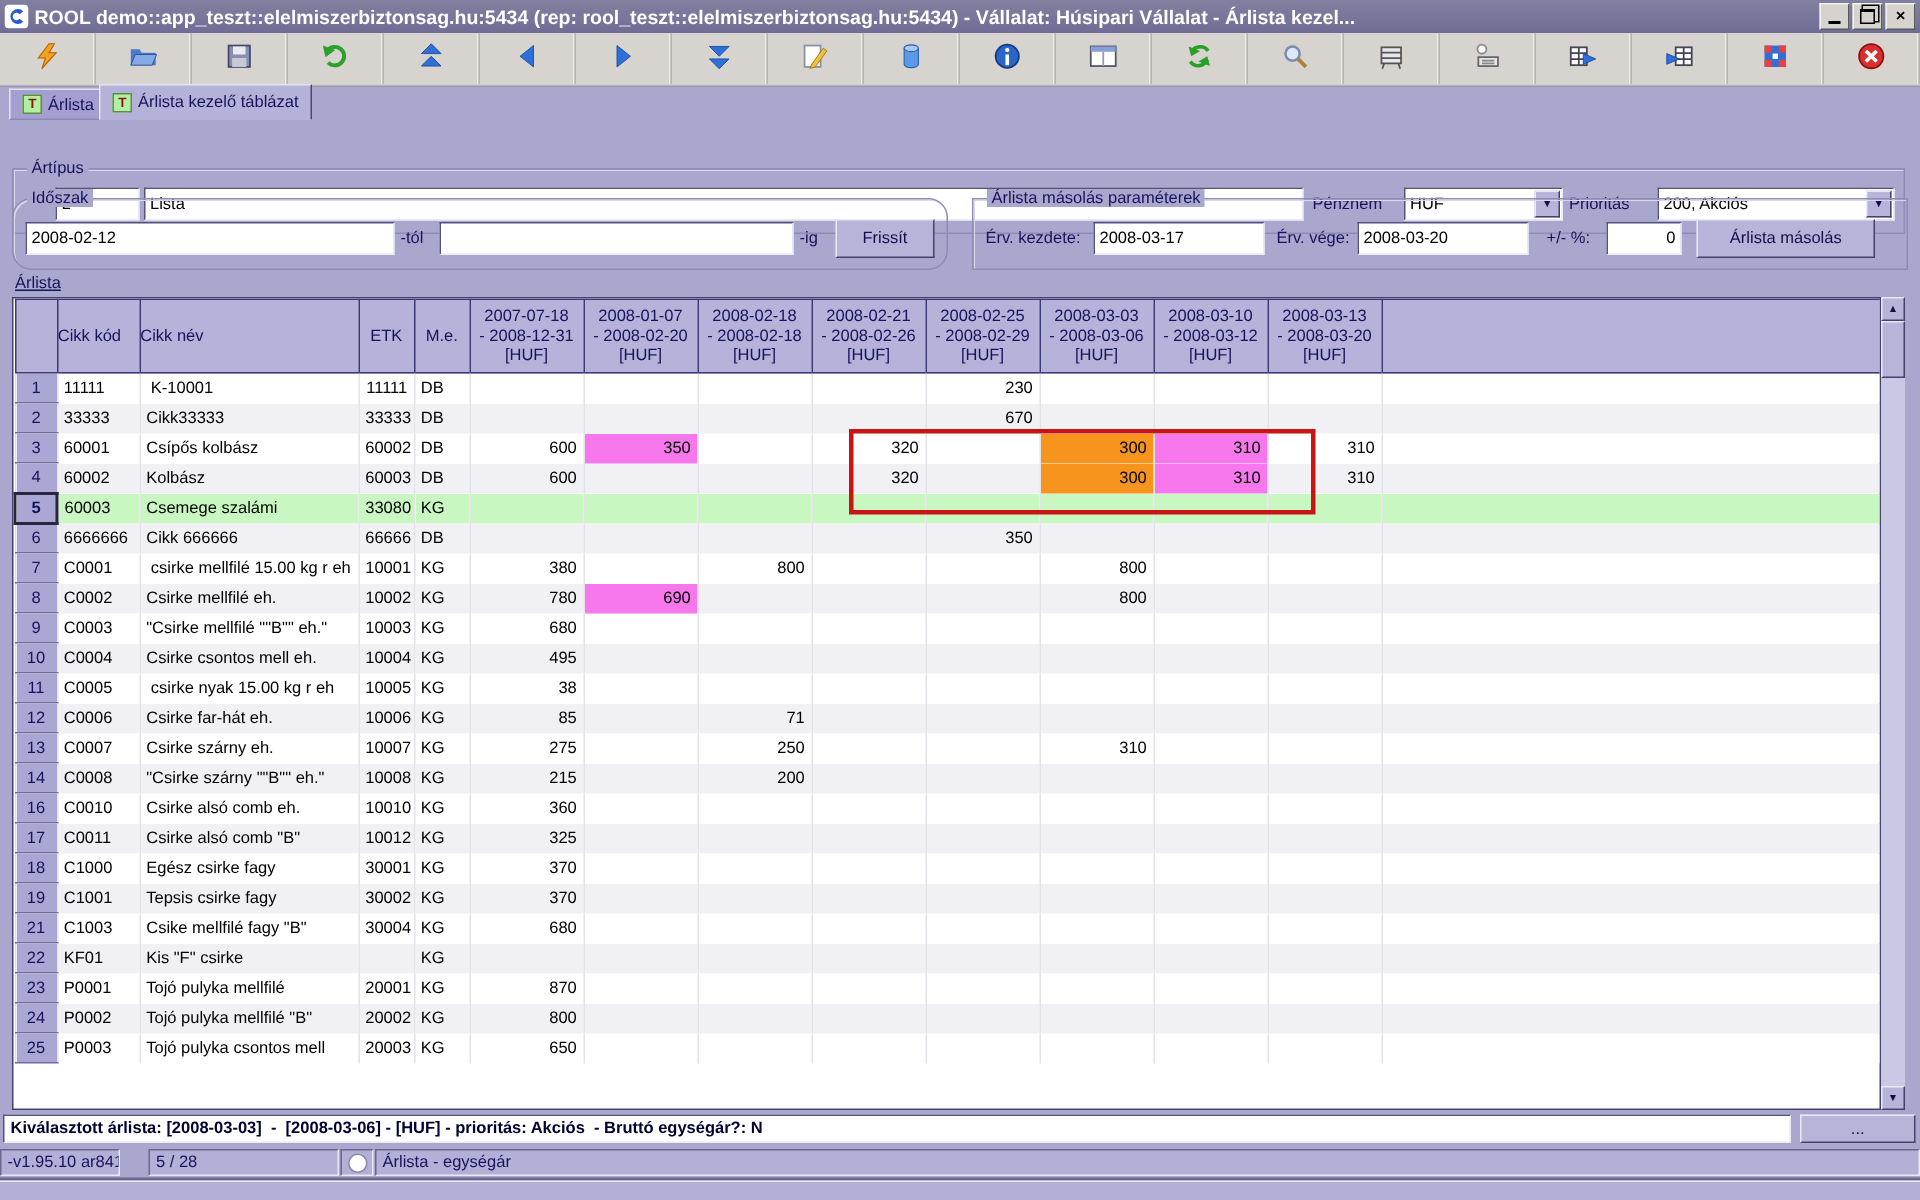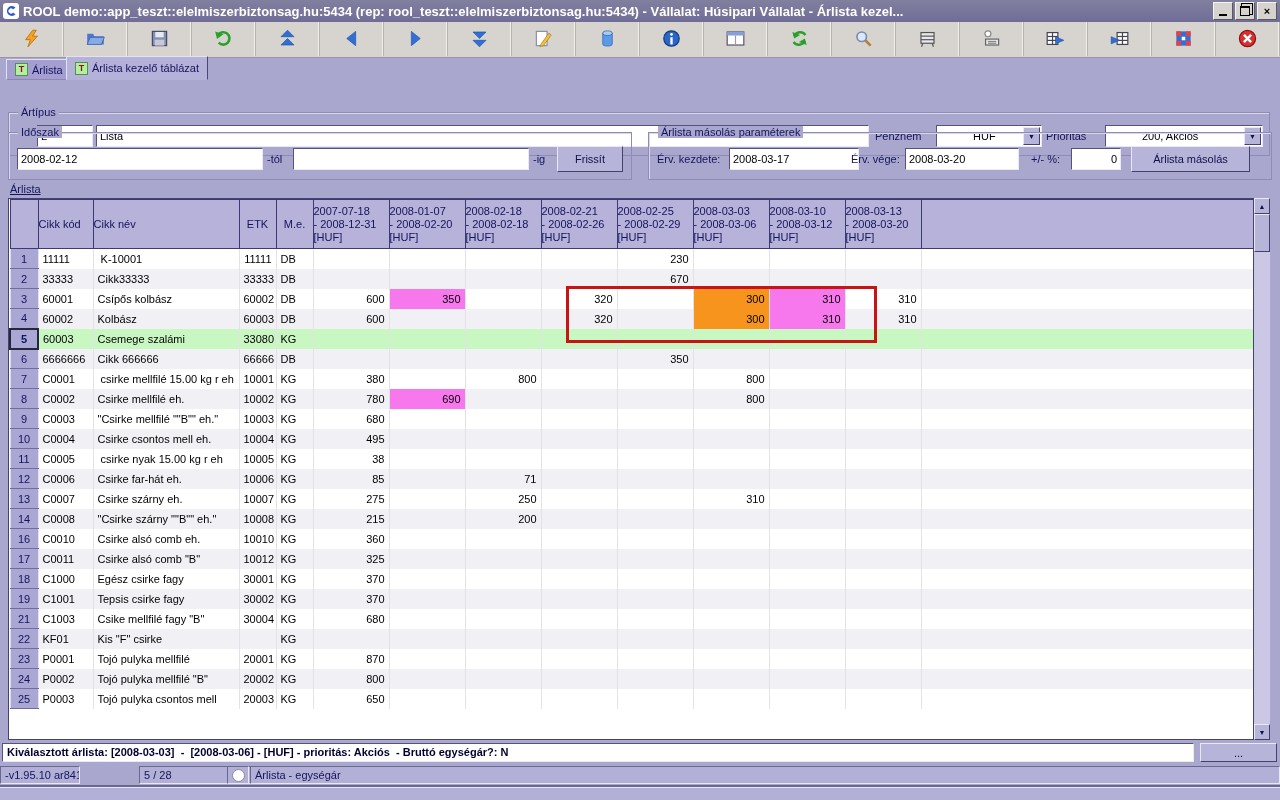--- a/index.html
+++ b/index.html
@@ -36,33 +36,33 @@
   .groupbox{position:absolute;border:1px solid #8e8cb6;box-shadow:inset 1px 1px 0 #d9d8ea;}
   .legend{position:absolute;top:-7px;left:9px;background:#a9a7cd;padding:0 3px;color:#14145c;}
   .field{position:absolute;height:22px;background:#fff;border:1px solid;box-sizing:border-box;
          border-color:#55537c #e9e8f4 #e9e8f4 #55537c;color:#000;font-size:11px;
          font-family:"Liberation Sans",sans-serif;padding:0 3px;outline:none;}
   .lbl{position:absolute;line-height:22px;color:#14145c;white-space:nowrap;}
   .btn{position:absolute;background:#b7b4da;border:1px solid;box-sizing:border-box;
        border-color:#e9e8f4 #44426a #44426a #e9e8f4;color:#10104a;display:flex;
        align-items:center;justify-content:center;font-size:11px;text-align:center;}
   .combo{position:absolute;height:22px;background:#fff;border:1px solid;box-sizing:border-box;
-         border-color:#55537c #e9e8f4 #e9e8f4 #55537c;display:flex;align-items:center;color:#000;padding-left:33px;}
+         border-color:#55537c #e9e8f4 #e9e8f4 #55537c;display:flex;align-items:center;color:#000;}
   .combo-val{flex:1;padding-left:3px;white-space:nowrap;overflow:hidden;}
   .combo-btn{width:17px;height:18px;margin:1px;background:#b7b4da;border:1px solid;
              border-color:#e9e8f4 #44426a #44426a #e9e8f4;display:flex;align-items:center;
              justify-content:center;font-size:7px;color:#10104a;box-sizing:border-box;}
   
   .grid-label{position:absolute;left:10px;top:183px;text-decoration:underline;color:#14145c;}
   .grid-wrap{position:absolute;left:8px;top:198px;width:1246px;height:542px;overflow:hidden;
              border:1px solid #44426e;box-sizing:border-box;background:#fff;}
   table.grid{border-collapse:collapse;table-layout:fixed;width:1244px;font-size:11px;color:#000;}
   table.grid th{background:#b6b2d9;color:#14145c;font-weight:normal;border:1px solid #3c3a72;
                 height:48px;padding:0;font-size:11px;}
-  table.grid th div{line-height:13px;text-align:left;}
+  table.grid th div{line-height:13px;text-align:center;}
   th.h-kod,th.h-nev{text-align:left;padding-left:5px;}
   table.grid td{height:20px;padding:0 4px;border-right:1px solid #e2e2e8;white-space:pre;
                 overflow:hidden;box-sizing:border-box;}
   td.rownum{background:#aba7d4;border:1px solid;border-color:#dddbee #706c9e #706c9e #dddbee;
             color:#14145c;text-align:center;padding:0;}
   tr.current td.rownum{border:2px solid #26263c;font-weight:bold;}
   td.c-etk,td.c-price{text-align:right;}
   td.c-price{padding-right:9px;}
   tbody tr:nth-child(odd){background:#fff;}
   tbody tr:nth-child(even){background:#f1f1f5;}
@@ -276,33 +276,33 @@
       <span class="combo-val">HUF</span>
       <span class="combo-btn">▼</span>
     </div>
     <span class="lbl" style="left:1037px;top:12px;">Prioritás</span>
     <div class="combo" style="left:1096px;top:12px;width:158px;">
       <span class="combo-val">200, Akciós</span>
       <span class="combo-btn">▼</span>
     </div>
   </div>
 
-  <div class="groupbox" style="left:8px;top:132px;width:622px;height:46px;">
+  <div class="groupbox" style="left:8px;top:132px;width:622px;height:46px;border-radius:13px;">
     <span class="legend">Időszak</span>
     <input class="field" style="left: 8px; top: 15px; width: 246px;" value="2008-02-12">
     <span class="lbl" style="left:258px;top:15px;">-tól</span>
     <input class="field" style="left: 284px; top: 15px; width: 236px;" value="">
     <span class="lbl" style="left:524px;top:15px;">-ig</span>
     <div class="btn" style="left:548px;top:13px;width:66px;height:26px;">Frissít</div>
   </div>
 
   <div class="groupbox" style="left:648px;top:132px;width:622px;height:46px;">
     <span class="legend">Árlista másolás paraméterek</span>
     <span class="lbl" style="left:8px;top:15px;">Érv. kezdete:</span>
-    <input class="field" style="left: 80px; top: 15px; width: 130px;" value="2008-03-17">
+    <input class="field" style="left: 80px; top: 15px; width: 114px;" value="2008-03-17">
     <span class="lbl" style="left:202px;top:15px;">Érv. vége:</span>
     <input class="field" style="left: 256px; top: 15px; width: 114px;" value="2008-03-20">
     <span class="lbl" style="left:382px;top:15px;">+/- %:</span>
     <input class="field" style="left: 422px; top: 15px; width: 50px; text-align: right;" value="0">
     <div class="btn" style="left:482px;top:13px;width:119px;height:26px;">Árlista másolás</div>
   </div>
 
   <span class="grid-label">Árlista</span>
   <div class="grid-wrap">
     <table class="grid" id="grid-table">
@@ -754,20 +754,20 @@
         <span>▼</span>
       </div>
   </div>
 
   <div class="red-rect"></div>
 
   <div class="sel-field">Kiválasztott árlista: [2008-03-03]  -  [2008-03-06] - [HUF] - prioritás: Akciós  - Bruttó egységár?: N</div>
   <div class="btn more-btn">...</div>
 
   <div class="spanel" style="left:0;width:80px;">-v1.95.10 ar841 H</div>
-  <div class="spanel" style="left:99px;width:127px;margin-left:40px;">5 / 28</div>
+  <div class="spanel" style="left:99px;width:127px;">5 / 28</div>
   <div class="spanel" style="left:227px;width:22px;padding-left:0;display:flex;justify-content:center;">
     <span class="indicator-circle"></span>
   </div>
   <div class="spanel" style="left:250px;width:1030px;">Árlista - egységár</div>
 
   <div class="bottom-strip"></div>
 </div>
 
 </body></html>

